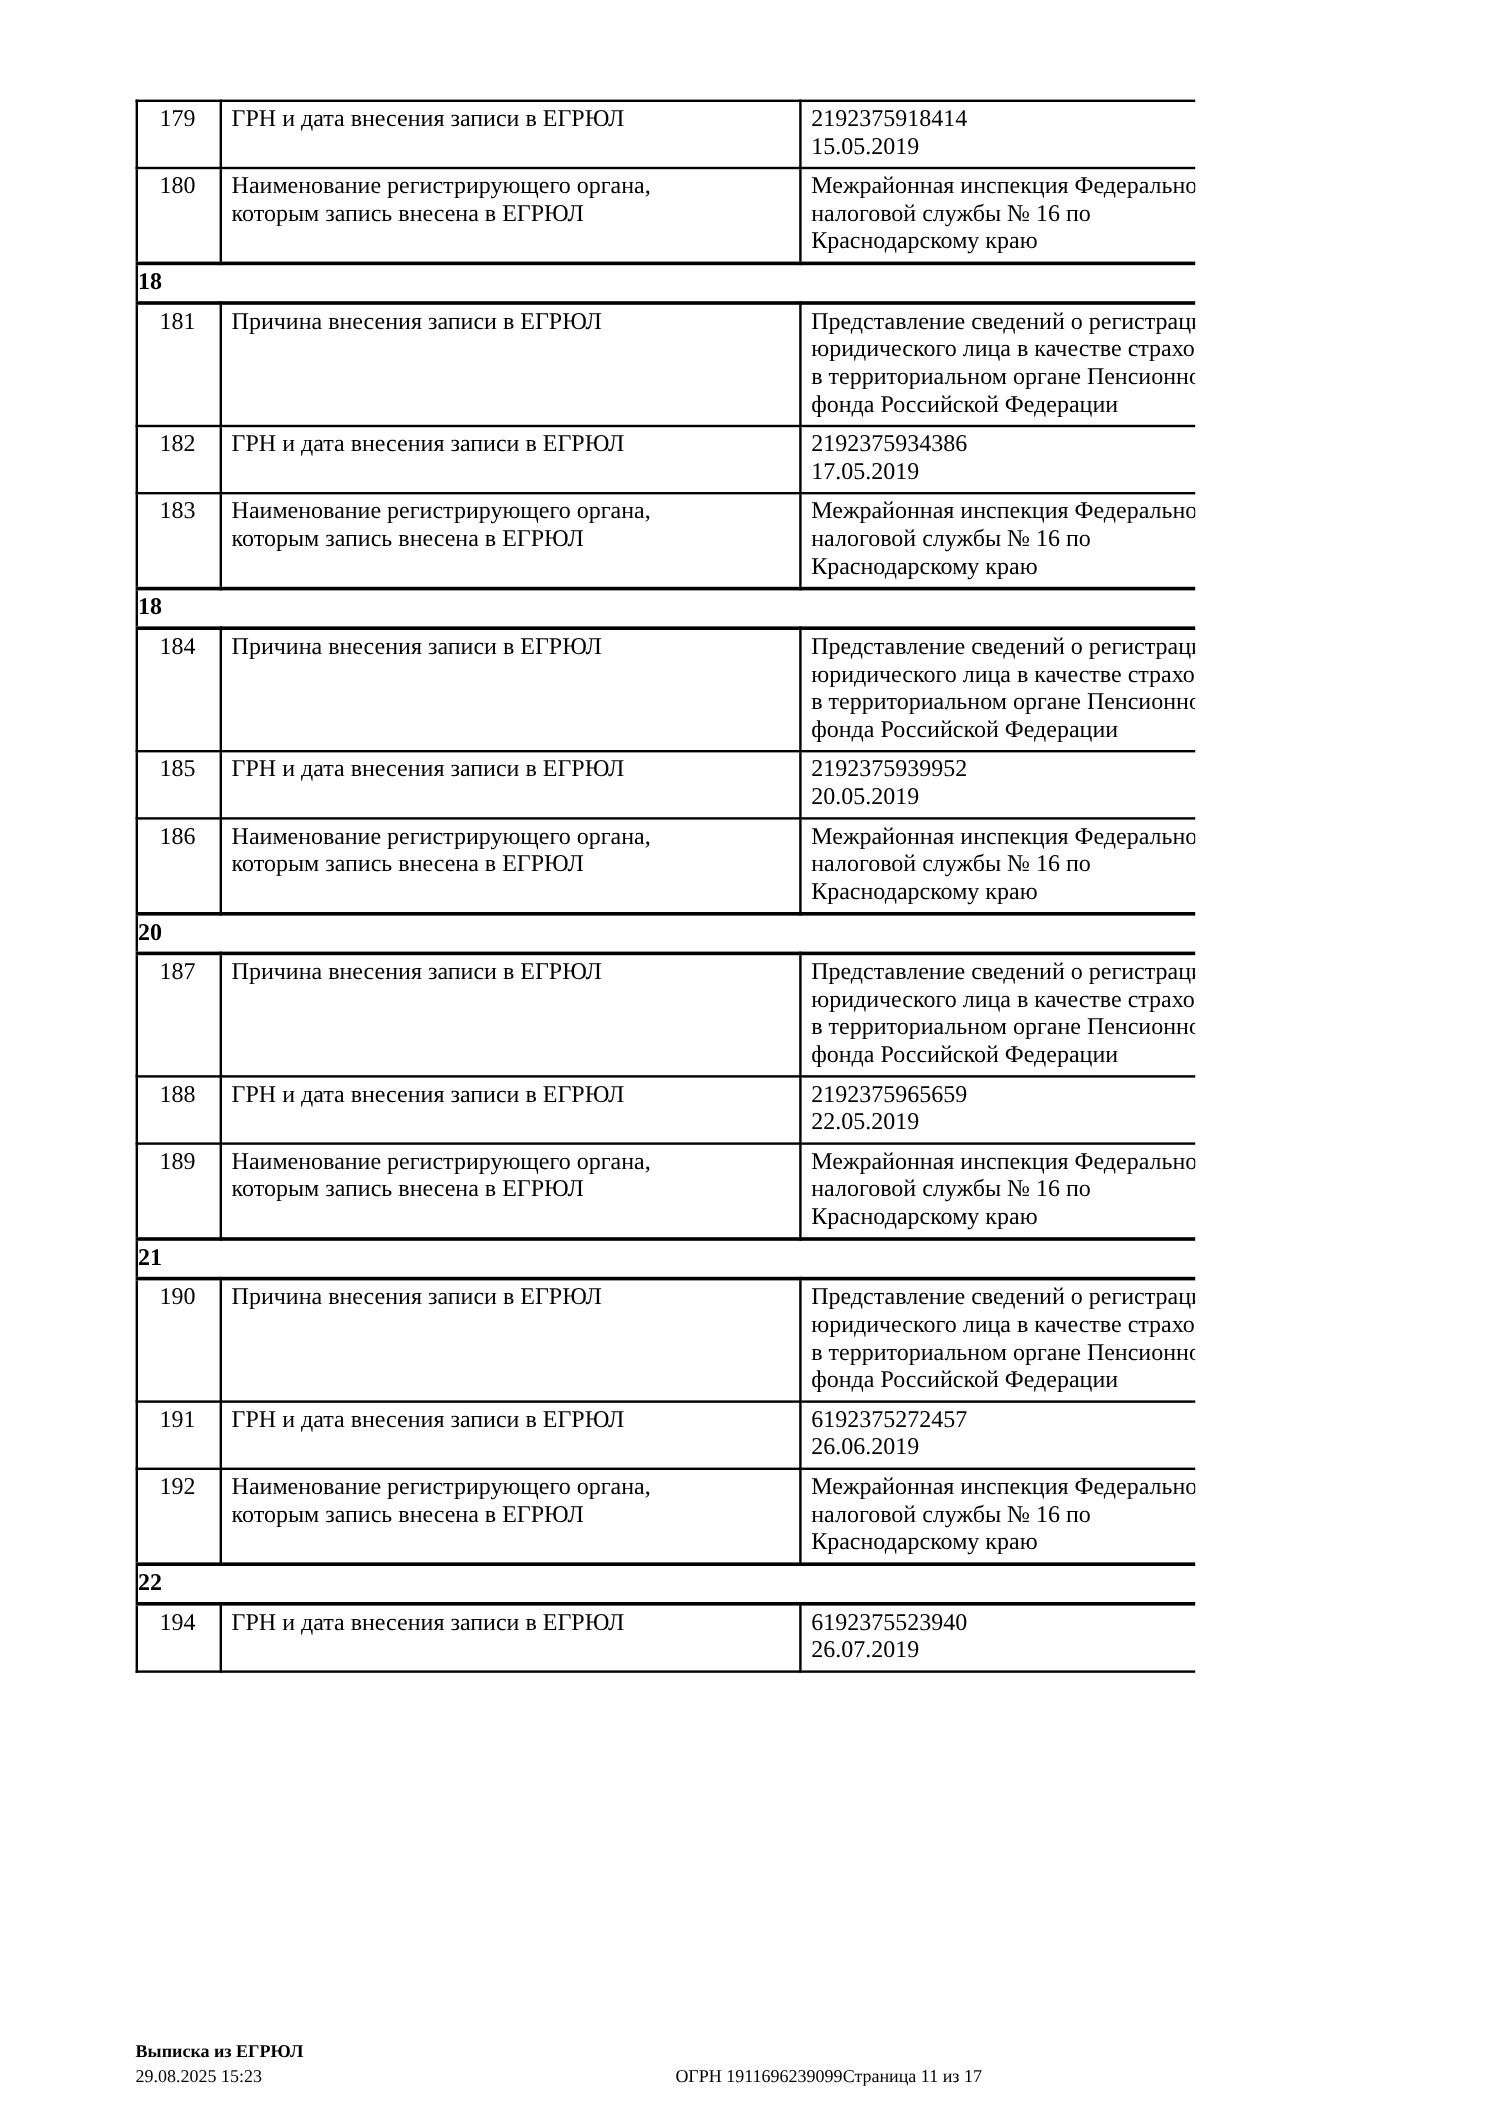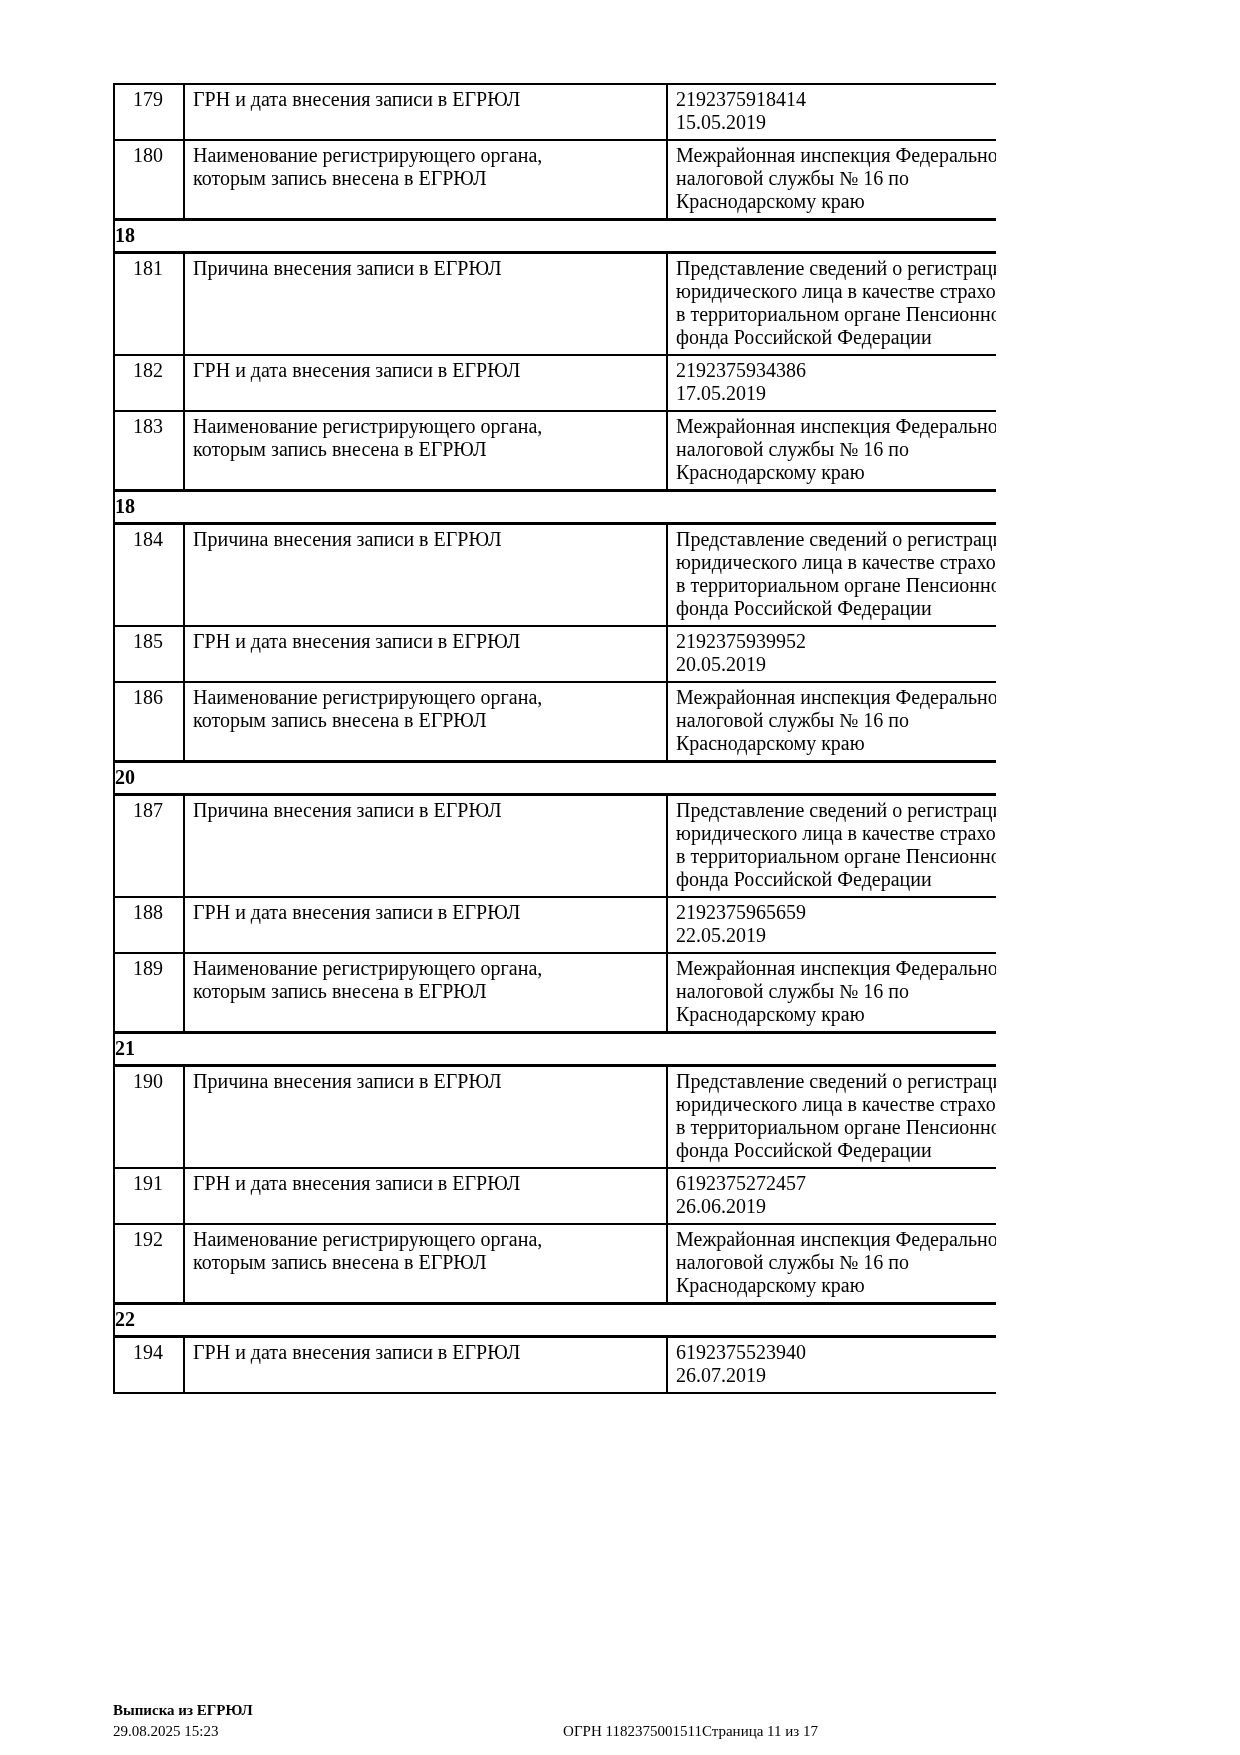--- a/index.html
+++ b/index.html
@@ -205,17 +205,17 @@
 26.07.2019</td>
       </tr>
     </tbody>
   </table>
 
   <div class="footer">
     <div class="f-left">
       <div class="f-title">Выписка из ЕГРЮЛ</div>
       <div class="f-datetime">29.08.2025 15:23</div>
     </div>
-    <div class="f-center">ОГРН 1182375001511</div>
+    <div class="f-center">ОГРН 1911696239099</div>
     <div class="f-right">Страница 11 из 17</div>
   </div>
 
 </div>
 
 </body></html>

